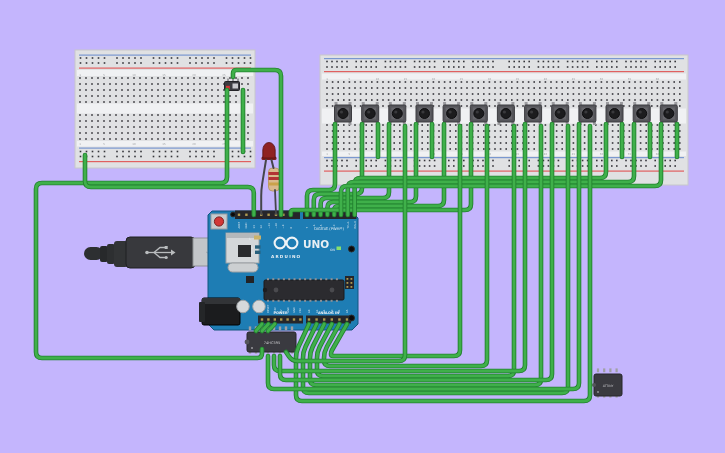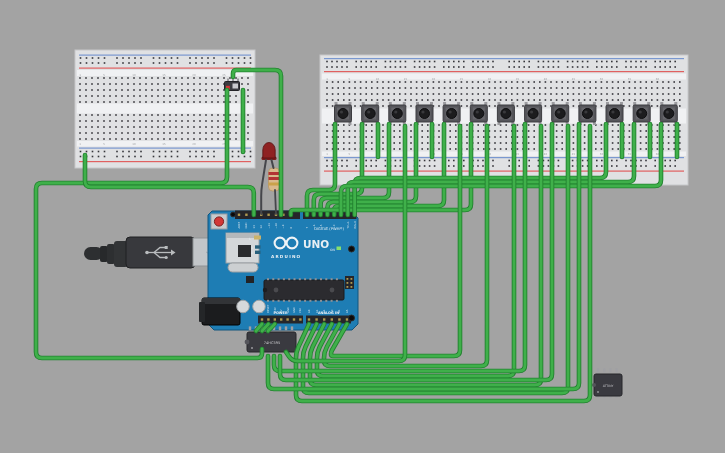--- a/index.html
+++ b/index.html
@@ -1,16 +1,16 @@
 <!DOCTYPE html>
 <html><head>
 <meta charset="utf-8">
 <style>
   html,body{margin:0;padding:0;background:#000;}
-  #stage{position:relative;width:725px;height:453px;background:#a3a3a3;overflow:hidden;}
+  #stage{position:relative;width:725px;height:453px;background:#c4b5fd;overflow:hidden;}
   svg{display:block;}
   svg text{font-family:"DejaVu Sans",sans-serif;}
   .boardtxt{fill:#e8eff4;}
 </style>
 </head>
 <body>
 
 <div id="stage">
 <svg id="scene" width="725" height="453" viewBox="0 0 725 453" xmlns="http://www.w3.org/2000/svg">
 

